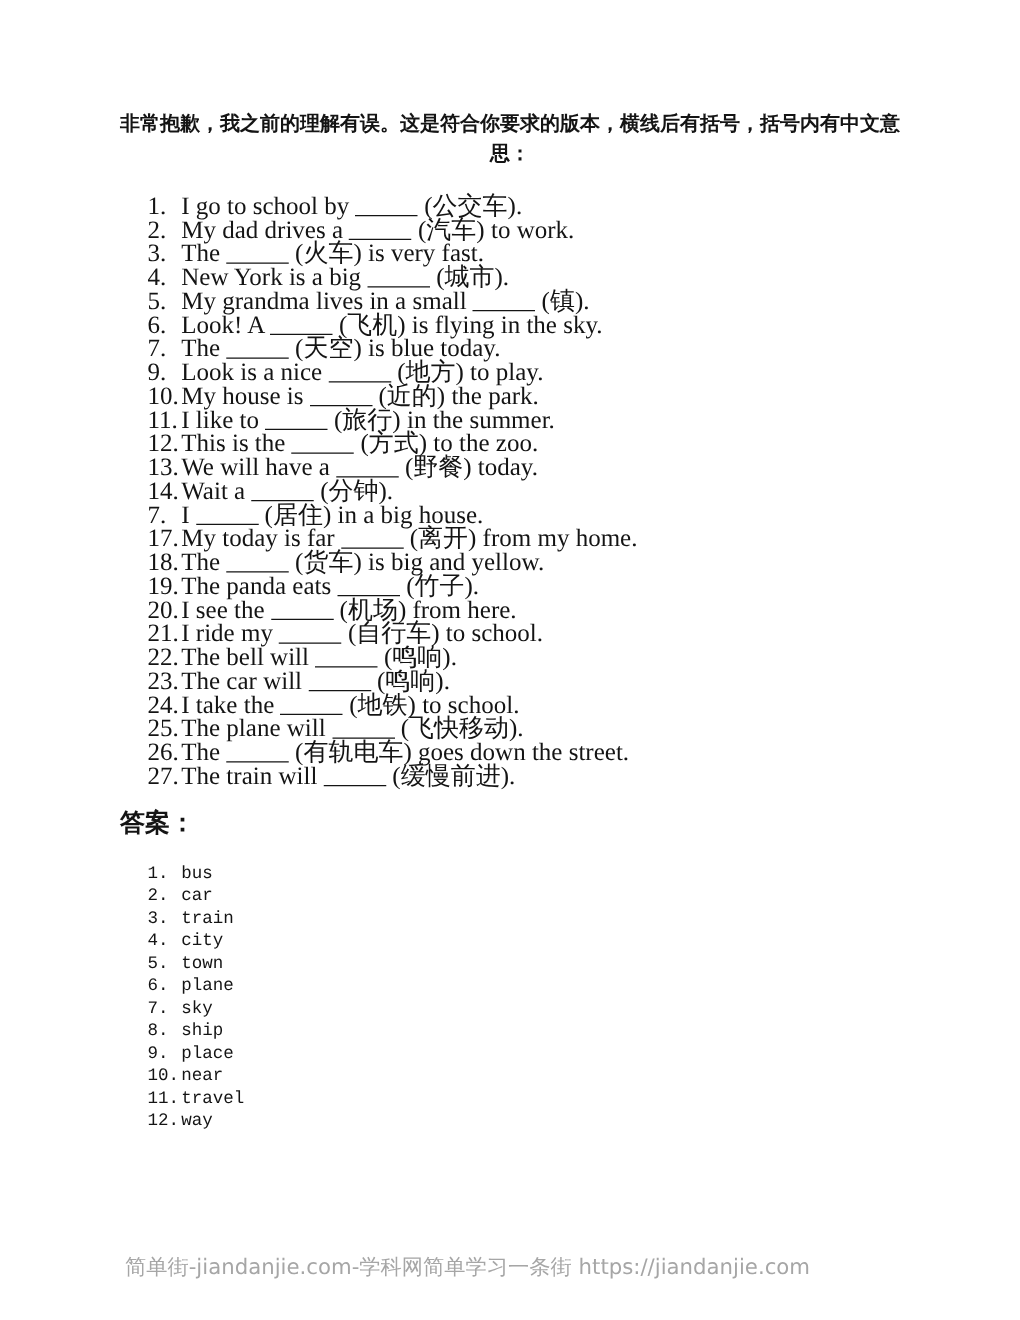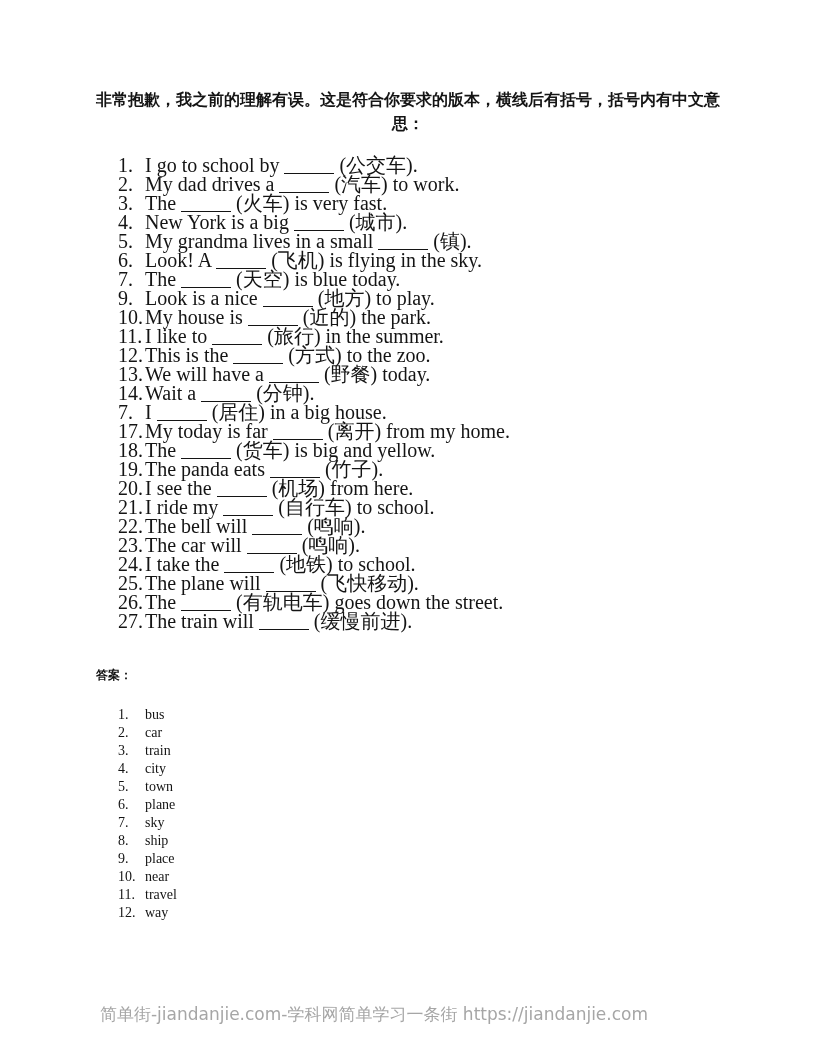--- a/index.html
+++ b/index.html
@@ -35,29 +35,30 @@
     width: 27px;
   }
   .blank {
     display: inline-block;
     width: 50px;
     height: 12px;
     border-bottom: 1px solid #141414;
     margin-bottom: -2px;
   }
   .answers-heading {
-    margin: 32px 0 0 0;
-    font-size: 12px;
+    margin: 16px 0 0 0;
+    font-size: 20px;
     line-height: 24px;
     font-weight: bold;
   }
   .ans-list {
     list-style: none;
     margin: 19px 0 0 0;
     padding: 0 0 0 22px;
+    font-family: Liberation Mono, monospace;
   }
   .ans-item {
     font-size: 14px;
     line-height: 18px;
   }
   .footer {
     position: absolute;
     left: 0;
     top: 1001px;
     width: 748px;

